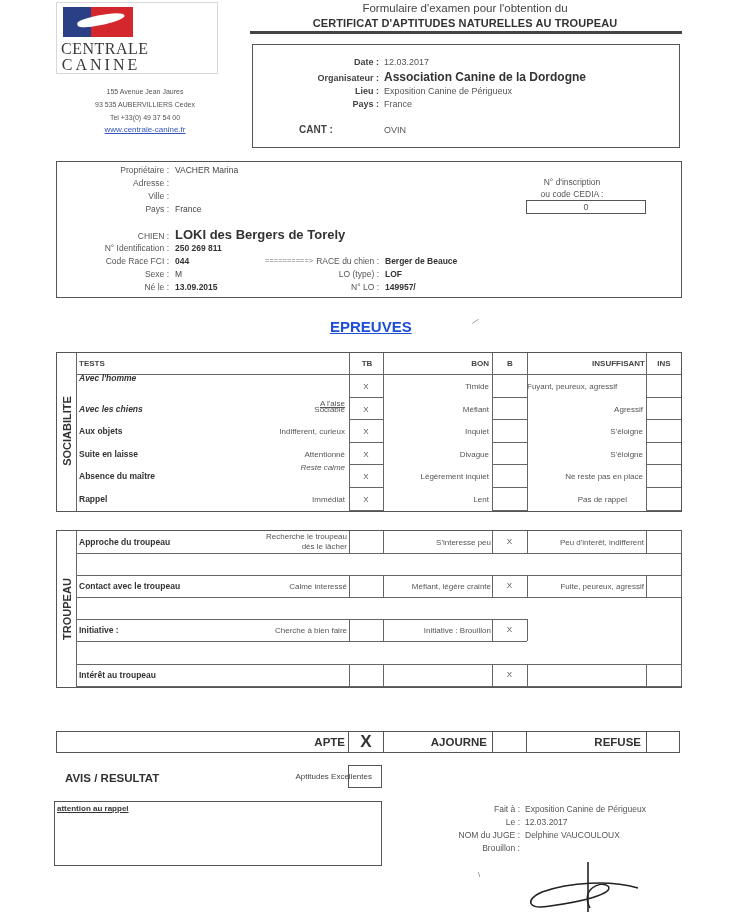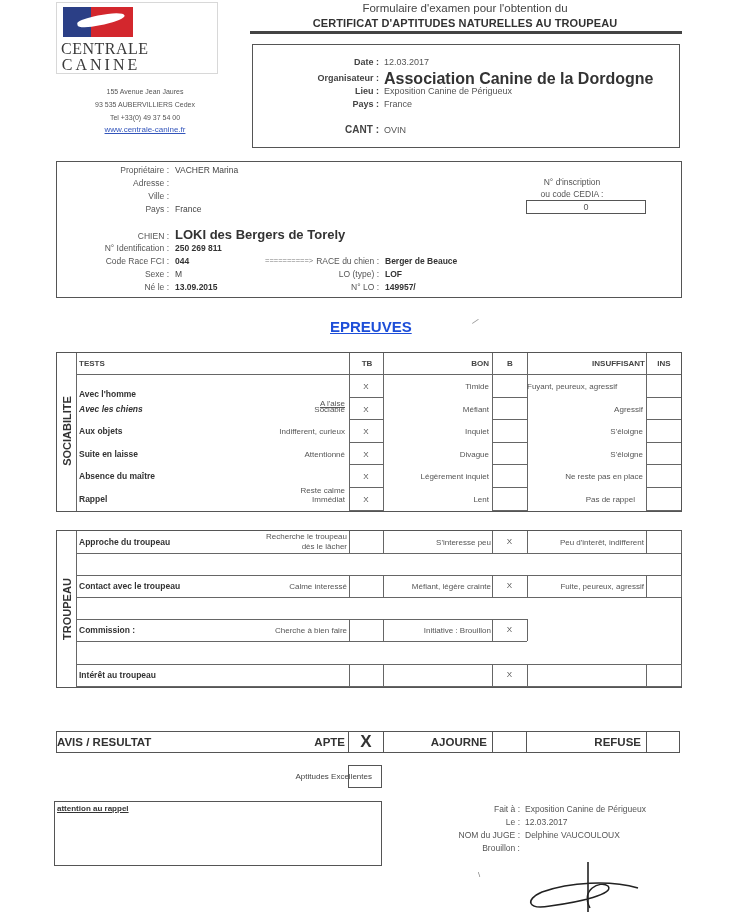--- a/index.html
+++ b/index.html
@@ -86,29 +86,29 @@
 
 <div class="abs title-1">Formulaire d'examen pour l'obtention du</div>
 <div class="abs title-2">CERTIFICAT D'APTITUDES NATURELLES AU TROUPEAU</div>
 <div class="abs title-rule"></div>
 
 <div class="abs box info-box">
   <div class="row-lbl" style="left:0;width:126px;top:12px;">Date :</div>
   <div class="row-val" style="left:131px;top:12px;">12.03.2017</div>
 
   <div class="row-lbl" style="left:0;width:126px;top:28px;">Organisateur :</div>
-  <div class="row-val" style="left:131px;top:25px;font-size:16px;font-weight:bold;color:#333;">Association Canine de la Dordogne</div>
+  <div class="row-val" style="left:131px;top:25px;font-size:12px;font-weight:bold;color:#333;">Association Canine de la Dordogne</div>
 
   <div class="row-lbl" style="left:0;width:126px;top:41px;">Lieu :</div>
   <div class="row-val" style="left:131px;top:41px;">Exposition Canine de Périgueux</div>
 
   <div class="row-lbl" style="left:0;width:126px;top:54px;">Pays :</div>
   <div class="row-val" style="left:131px;top:54px;">France</div>
 
-  <div class="row-lbl" style="left:0;width:126px;top:79px;font-size:10px;">CANT :</div>
+  <div class="row-lbl" style="left:0;width:126px;top:79px;font-size:10px;text-align:center;">CANT :</div>
   <div class="row-val" style="left:131px;top:80px;">OVIN</div>
 </div>
 
 <div class="abs box owner-box">
   <div class="olbl" style="left:0;width:112px;top:3px;">Propriétaire :</div>
   <div class="oval" style="left:118px;top:3px;">VACHER Marina</div>
 
   <div class="olbl" style="left:0;width:112px;top:16px;">Adresse :</div>
   <div class="oval" style="left:118px;top:16px;"></div>
 
@@ -167,21 +167,21 @@
   <div class="line" style="left:326px;top:0;width:1px;height:158px;"></div>
   <div class="line" style="left:435px;top:0;width:1px;height:158px;"></div>
   <div class="line" style="left:470px;top:0;width:1px;height:158px;"></div>
   <div class="line" style="left:589px;top:0;width:1px;height:158px;"></div>
 
   <div id="soc-rows">
       <div>
       <div class="line" style="left:292px;top:43.6px;width:34px;height:1px;"></div>
       <div class="line" style="left:435px;top:43.6px;width:35px;height:1px;"></div>
       <div class="line" style="left:589px;top:43.6px;width:35px;height:1px;"></div>
-      <div class="test-name" style="left:22px;top:36px;">Avec l'homme</div>
+      <div class="test-name" style="left:22px;top:20px;font-style:italic;">Avec l'homme</div>
       <div class="cell-t" style="left:150px;width:138px;top:46px;text-align:right;text-decoration:underline;">A l'aise</div>
       <div class="mark" style="left:292px;width:34px;top:29px;">X</div>
       <div class="cell-t" style="left:328px;width:104px;top:29px;text-align:right;">Timide</div>
       <div class="mark" style="left:435px;width:35px;top:29px;height:12px;"></div>
       <div class="cell-t" style="left:470px;width:116px;top:29px;text-align:left;">Fuyant, peureux, agressif</div>
       <div class="mark" style="left:589px;width:35px;top:29px;height:12px;"></div>
       </div>
       <div>
       <div class="line" style="left:292px;top:66.2px;width:34px;height:1px;"></div>
       <div class="line" style="left:435px;top:66.2px;width:35px;height:1px;"></div>
@@ -216,37 +216,37 @@
       <div class="cell-t" style="left:328px;width:104px;top:96.80000000000001px;text-align:right;">Divague</div>
       <div class="mark" style="left:435px;width:35px;top:96.80000000000001px;height:12px;"></div>
       <div class="cell-t" style="left:470px;width:116px;top:96.80000000000001px;text-align:right;">S'éloigne</div>
       <div class="mark" style="left:589px;width:35px;top:96.80000000000001px;height:12px;"></div>
       </div>
       <div>
       <div class="line" style="left:292px;top:134px;width:34px;height:1px;"></div>
       <div class="line" style="left:435px;top:134px;width:35px;height:1px;"></div>
       <div class="line" style="left:589px;top:134px;width:35px;height:1px;"></div>
       <div class="test-name" style="left:22px;top:118.4px;">Absence du maître</div>
-      <div class="cell-t" style="left:150px;width:138px;top:133px;text-align:right;">Reste calme</div>
+      <div class="cell-t" style="left:150px;width:138px;top:110px;text-align:right;font-style:italic;">Reste calme</div>
       <div class="mark" style="left:292px;width:34px;top:119.4px;">X</div>
       <div class="cell-t" style="left:328px;width:104px;top:119.4px;text-align:right;">Légèrement inquiet</div>
       <div class="mark" style="left:435px;width:35px;top:119.4px;height:12px;"></div>
       <div class="cell-t" style="left:470px;width:116px;top:119.4px;text-align:right;">Ne reste pas en place</div>
       <div class="mark" style="left:589px;width:35px;top:119.4px;height:12px;"></div>
       </div>
       <div>
       <div class="line" style="left:292px;top:156.6px;width:34px;height:1px;"></div>
       <div class="line" style="left:435px;top:156.6px;width:35px;height:1px;"></div>
       <div class="line" style="left:589px;top:156.6px;width:35px;height:1px;"></div>
       <div class="test-name" style="left:22px;top:141px;">Rappel</div>
       <div class="cell-t" style="left:150px;width:138px;top:142px;text-align:right;">Immédiat</div>
       <div class="mark" style="left:292px;width:34px;top:142px;">X</div>
       <div class="cell-t" style="left:328px;width:104px;top:142px;text-align:right;">Lent</div>
       <div class="mark" style="left:435px;width:35px;top:142px;height:12px;"></div>
-      <div class="cell-t" style="left:470px;width:108px;top:142px;text-align:right;">Pas de rappel</div>
+      <div class="cell-t" style="left:470px;width:100px;top:142px;text-align:right;">Pas de rappel</div>
       <div class="mark" style="left:589px;width:35px;top:142px;height:12px;"></div>
       </div>
     </div>
 </div>
 
 <div class="abs trp">
   <div class="line" style="left:19px;top:0;width:1px;height:156px;"></div>
   <div class="vlabel" style="left:-26px;top:72px;width:72px;">TROUPEAU</div>
   <div id="trp-rows">
       <div>
@@ -285,21 +285,21 @@
       <div class="mark" style="left:589px;width:35px;top:50px;height:12px;"></div>
       </div>
       <div>
       <div class="line" style="left:19px;top:110px;width:451px;height:1px;"></div>
       <div class="line" style="left:19px;top:88px;width:451px;height:1px;"></div>
       <div class="line" style="left:292px;top:88px;width:1px;height:22px;"></div>
       <div class="line" style="left:326px;top:88px;width:1px;height:22px;"></div>
       <div class="line" style="left:435px;top:88px;width:1px;height:22px;"></div>
       <div class="line" style="left:470px;top:88px;width:1px;height:22px;"></div>
 
-      <div class="test-name" style="left:22px;top:94px;">Commission :</div>
+      <div class="test-name" style="left:22px;top:94px;">Initiative :</div>
         <div class="cell-t" style="left:150px;width:140px;top:95px;text-align:right;">Cherche à bien faire</div>
       <div class="mark" style="left:292px;width:34px;top:94px;height:12px;"></div>
       <div class="cell-t" style="left:328px;width:106px;top:95px;text-align:right;">Initiative : Brouillon</div>
       <div class="mark" style="left:435px;width:35px;top:94px;">X</div>
       </div>
       <div>
       <div class="line" style="left:19px;top:155px;width:605px;height:1px;"></div>
       <div class="line" style="left:19px;top:133px;width:605px;height:1px;"></div>
       <div class="line" style="left:292px;top:133px;width:1px;height:22px;"></div>
       <div class="line" style="left:326px;top:133px;width:1px;height:22px;"></div>
@@ -312,21 +312,21 @@
       <div class="mark" style="left:292px;width:34px;top:139px;height:12px;"></div>
       <div class="cell-t" style="left:328px;width:106px;top:140px;text-align:right;"></div>
       <div class="mark" style="left:435px;width:35px;top:139px;">X</div>
       <div class="cell-t" style="left:470px;width:117px;top:140px;text-align:right;"></div>
       <div class="mark" style="left:589px;width:35px;top:139px;height:12px;"></div>
       </div>
     </div>
 </div>
 
 <div class="abs result">
-  <div class="res-lbl" style="left:0;">AVIS / RESULTAT</div>
+  <div class="res-lbl" style="left:8px;margin-top:36px;">AVIS / RESULTAT</div>
   <div class="res-lbl" style="left:200px;width:88px;text-align:right;">APTE</div>
   <div class="res-cell" style="left:291px;width:35px;">
     <div style="font-size:17px;font-weight:bold;text-align:center;color:#333;line-height:20px;">X</div>
   </div>
   <div class="res-cell" style="left:326px;width:110px;"></div>
   <div class="res-lbl" style="left:330px;width:100px;text-align:right;">AJOURNE</div>
   <div class="res-cell" style="left:435px;width:34px;"></div>
   <div class="res-cell" style="left:469px;width:120px;"></div>
   <div class="res-lbl" style="left:470px;width:114px;text-align:right;">REFUSE</div>
   <div class="res-cell" style="left:589px;width:35px;"></div>

